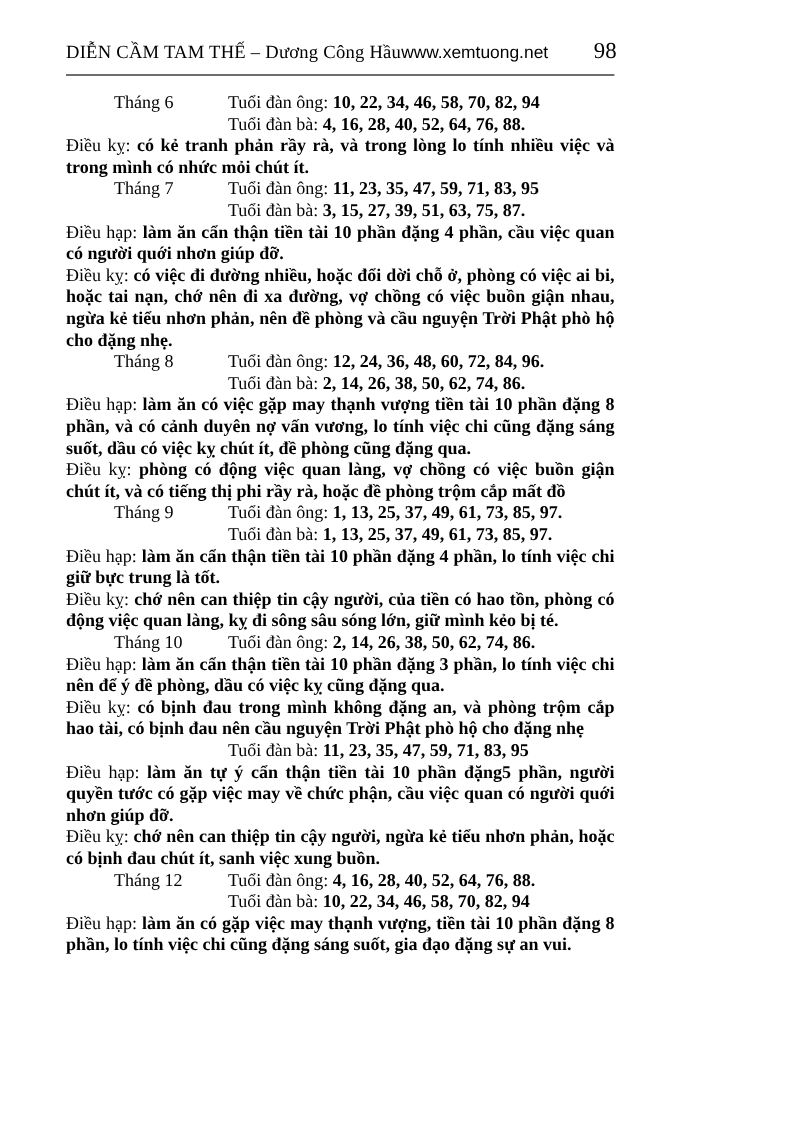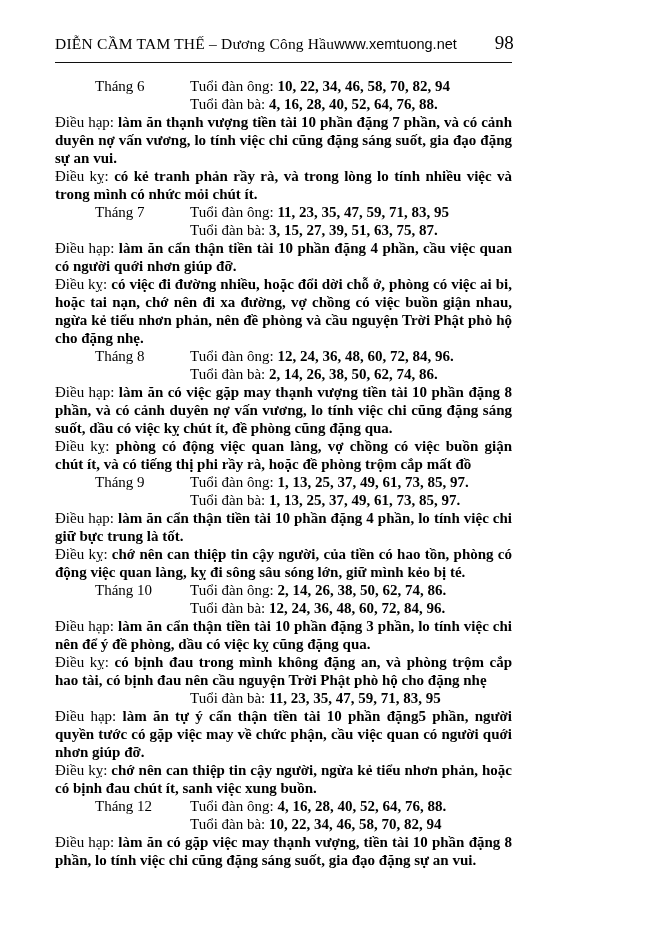--- a/index.html
+++ b/index.html
@@ -76,21 +76,20 @@
     <span class="pagenum">98</span>
   </div>
   <div class="rule"></div>
   <div class="body">
 
   <div>
     <div class="month-row"><span class="month-name">Tháng 6</span><span>Tuổi đàn ông:</span> <b>10, 22, 34, 46, 58, 70, 82, 94</b></div>
     <div class="month-row"><span>Tuổi đàn bà:</span> <b>4, 16, 28, 40, 52, 64, 76, 88.</b></div>
   </div>
 
-  <p class="para"><span>Điều hạp:</span> <b>làm ăn thạnh vượng tiền tài 10 phần đặng 7 phần, và có cảnh duyên nợ vấn vương, lo tính việc chi cũng đặng sáng suốt, gia đạo đặng sự an vui.</b></p>
 
   <p class="para"><span>Điều kỵ:</span> <b>có kẻ tranh phản rầy rà, và trong lòng lo tính nhiều việc và trong mình có nhức mỏi chút ít.</b></p>
 
   <div>
     <div class="month-row"><span class="month-name">Tháng 7</span><span>Tuổi đàn ông:</span> <b>11, 23, 35, 47, 59, 71, 83, 95</b></div>
     <div class="month-row"><span>Tuổi đàn bà:</span> <b>3, 15, 27, 39, 51, 63, 75, 87.</b></div>
   </div>
 
   <p class="para"><span>Điều hạp:</span> <b>làm ăn cẩn thận tiền tài 10 phần đặng 4 phần, cầu việc quan có người quới nhơn giúp đỡ.</b></p>
 
@@ -109,21 +108,20 @@
     <div class="month-row"><span class="month-name">Tháng 9</span><span>Tuổi đàn ông:</span> <b>1, 13, 25, 37, 49, 61, 73, 85, 97.</b></div>
     <div class="month-row"><span>Tuổi đàn bà:</span> <b>1, 13, 25, 37, 49, 61, 73, 85, 97.</b></div>
   </div>
 
   <p class="para"><span>Điều hạp:</span> <b>làm ăn cẩn thận tiền tài 10 phần đặng 4 phần, lo tính việc chi giữ bực trung là tốt.</b></p>
 
   <p class="para"><span>Điều kỵ:</span> <b>chớ nên can thiệp tin cậy người, của tiền có hao tồn, phòng có động việc quan làng, kỵ đi sông sâu sóng lớn, giữ mình kẻo bị té.</b></p>
 
   <div>
     <div class="month-row"><span class="month-name">Tháng 10</span><span>Tuổi đàn ông:</span> <b>2, 14, 26, 38, 50, 62, 74, 86.</b></div>
-    <div class="month-row"><span>Tuổi đàn bà:</span> <b>12, 24, 36, 48, 60, 72, 84, 96.</b></div>
   </div>
 
   <p class="para"><span>Điều hạp:</span> <b>làm ăn cẩn thận tiền tài 10 phần đặng 3 phần, lo tính việc chi nên để ý đề phòng, dầu có việc kỵ cũng đặng qua.</b></p>
 
   <p class="para"><span>Điều kỵ:</span> <b>có bịnh đau trong mình không đặng an, và phòng trộm cắp hao tài, có bịnh đau nên cầu nguyện Trời Phật phò hộ cho đặng nhẹ</b></p>
 
   <div>
     <div class="month-row"><span>Tuổi đàn bà:</span> <b>11, 23, 35, 47, 59, 71, 83, 95</b></div>
   </div>
 

